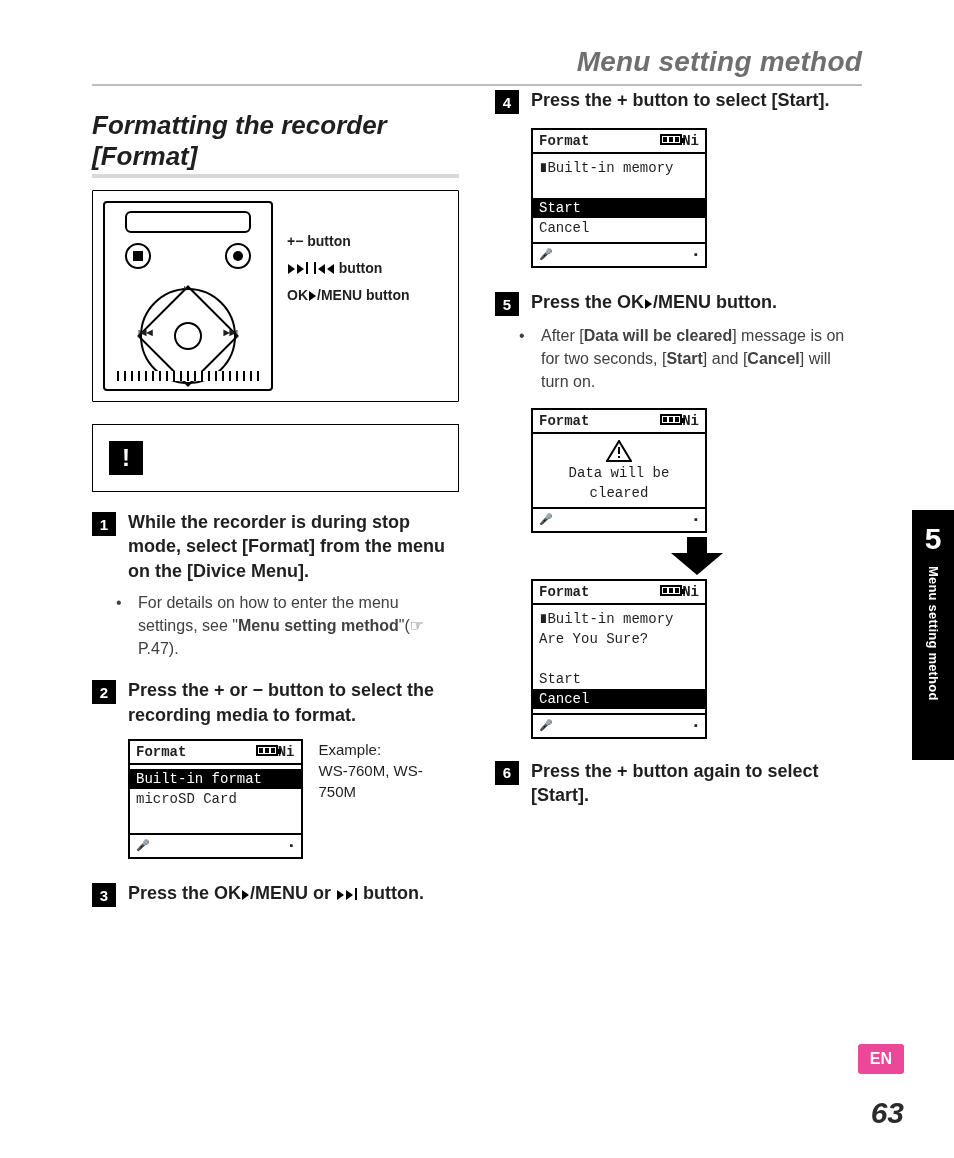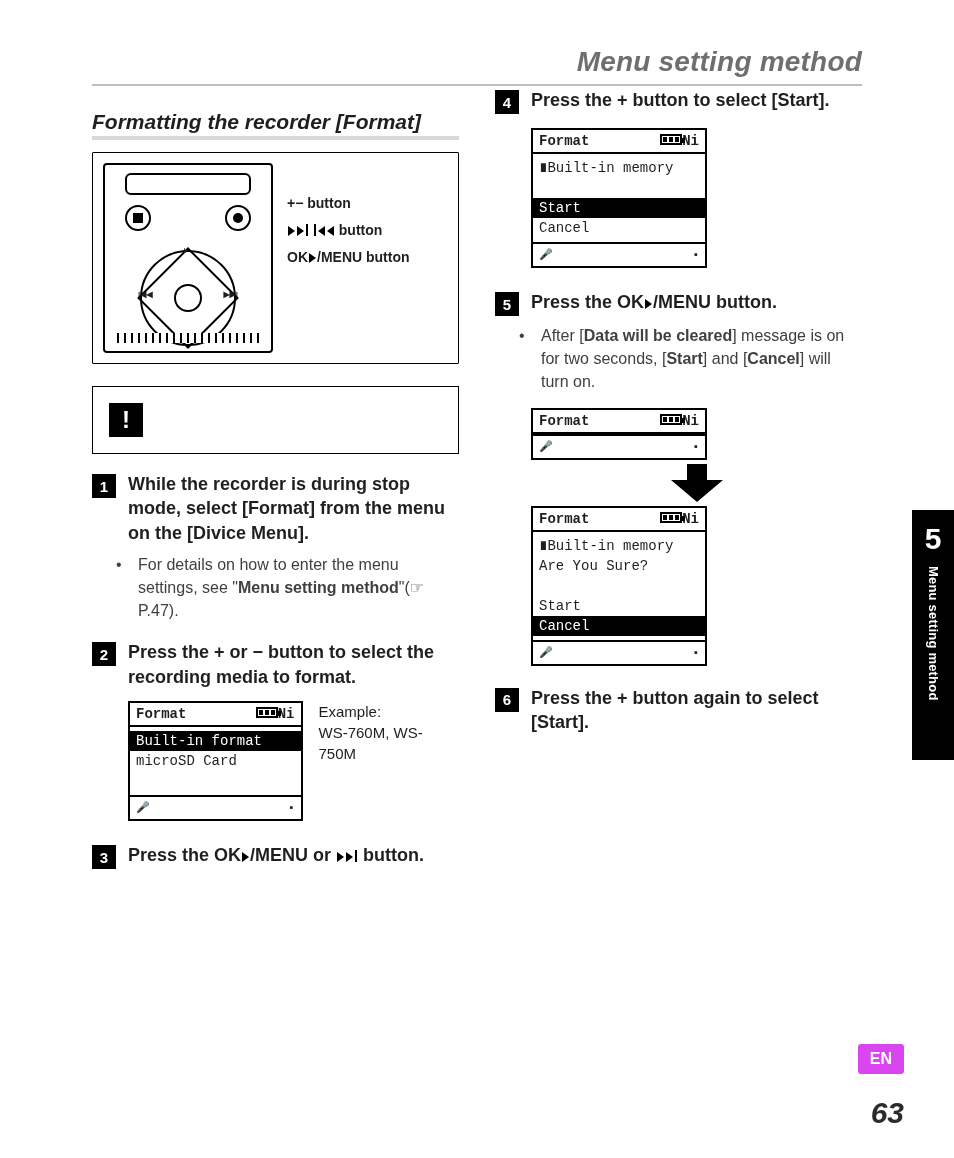--- a/index.html
+++ b/index.html
@@ -11,21 +11,21 @@
     --margin:92px;
     --gutter:36px;
   }
   *{box-sizing:border-box}
   body{margin:0;background:#fff;font-family:"Segoe UI","Helvetica Neue",Arial,sans-serif;color:#1f1f1f}
   .page{width:var(--w);height:var(--h);margin:6px auto;position:relative;padding:40px var(--margin) 40px var(--margin)}
   .topline{border-top:2px solid var(--rule);height:0;margin-bottom:2px}
   .running-head{font-family:inherit;font-weight:800;font-style:italic;color:#6f6f6f;font-size:28px;text-align:right;letter-spacing:0.2px;margin-bottom:6px}
   .columns{display:grid;grid-template-columns:1fr 1fr;column-gap:var(--gutter)}
   
-  .h1{font-weight:800;font-style:italic;font-size:21px;margin:22px 0 2px 0}
+  .h1{font-weight:800;font-style:italic;font-size:26px;margin:22px 0 2px 0}
   .h1-rule{height:4px;background:#d8d8d8;margin-bottom:12px}
   .illus-box{border:1.5px solid #000;border-radius:1px;padding:10px 12px 10px 10px;display:flex;gap:14px;align-items:flex-start}
   .device{width:170px;height:190px;background:#fff;border:2px solid #000;border-radius:4px;position:relative;overflow:hidden}
   .device .screen{position:absolute;left:20px;right:20px;top:8px;height:22px;border:2px solid #000;border-radius:6px}
   .device .row-btn{position:absolute;top:40px;left:20px;right:20px;display:flex;justify-content:space-between}
   .device .rb{width:26px;height:26px;border:2px solid #000;border-radius:50%;display:flex;align-items:center;justify-content:center}
   .device .rb.rec::after{content:"";width:10px;height:10px;background:#000;border-radius:50%}
   .device .rb.stop::after{content:"";width:10px;height:10px;background:#000}
   .device .dpad{position:absolute;left:50%;top:100px;transform:translate(-50%,-15px);width:96px;height:96px}
   .device .dpad .ring{position:absolute;inset:0;border:2px solid #000;border-radius:50%}
@@ -62,21 +62,21 @@
   .cap{font-size:15px;line-height:1.4}
   
   .warn-tri{width:26px;height:22px;display:inline-block;vertical-align:-4px}
   .big-arrow{display:flex;justify-content:center;margin:4px 0}
   .big-arrow svg{width:52px;height:38px}
   
   .side-tab{position:absolute;right:0;top:504px;width:42px;height:250px;background:#000;color:#fff;display:flex;flex-direction:column;align-items:center;padding:12px 0}
   .side-tab .num{font-weight:800;font-size:30px;margin-bottom:10px}
   .side-tab .txt{writing-mode:vertical-rl;text-orientation:mixed;font-size:13px;font-weight:700;letter-spacing:0.2px}
   
-  .lang-pill{position:absolute;right:50px;bottom:90px;background:#d946ef;color:#fff;font-weight:800;font-size:16px;padding:6px 12px;border-radius:3px}
+  .lang-pill{position:absolute;right:50px;bottom:90px;background:#ec4899;color:#fff;font-weight:800;font-size:16px;padding:6px 12px;border-radius:3px}
   .page-num{position:absolute;right:50px;bottom:34px;font-weight:800;font-style:italic;font-size:30px;color:#2b2b2b}
   .tri-rs{display:inline-block;width:0;height:0;border-left:7px solid #000;border-top:5px solid transparent;border-bottom:5px solid transparent;vertical-align:-1px;margin:0 1px}
   .tri-ls{display:inline-block;width:0;height:0;border-right:7px solid #000;border-top:5px solid transparent;border-bottom:5px solid transparent;vertical-align:-1px;margin:0 1px}
   .bar{display:inline-block;width:2px;height:12px;background:#000;vertical-align:-1px;margin:0 1px}
 </style>
 </head>
 <body>
 
 <div class="page">
   <div class="running-head">Menu setting method</div>
@@ -186,20 +186,31 @@
       <ul class="sub">
         <li><span>After [</span><b>Data will be cleared</b><span>] message is on for two seconds, [</span><b>Start</b><span>] and [</span><b>Cancel</b><span>] will turn on.</span></li>
       </ul>
 
       <div style="margin:14px 0 0 36px">
         <div class="lcd">
           <div class="hdr">
               <span>Format</span>
               <span><span class="bat"><i></i></span><span>Ni</span></span>
             </div>
+          <div class="body" style="text-align:center">
+            <div style="padding-top:2px">
+              <svg class="warn-tri" viewBox="0 0 26 22">
+                  <path d="M13 1 L25 21 L1 21 Z" fill="none" stroke="#000" stroke-width="2"></path>
+                  <rect x="12" y="7" width="2" height="7" fill="#000"></rect>
+                  <rect x="12" y="16" width="2" height="2" fill="#000"></rect>
+                </svg>
+            </div>
+            <div class="row" style="text-align:center">Data will be</div>
+            <div class="row" style="text-align:center">cleared</div>
+          </div>
           <div class="ftr">
               <span>🎤</span>
               <span>▪</span>
             </div>
         </div>
 
         <div class="big-arrow">
           <svg viewBox="0 0 52 38">
               <path d="M16 0 H36 V16 H52 L26 38 L0 16 H16 Z" fill="#000"></path>
             </svg>

